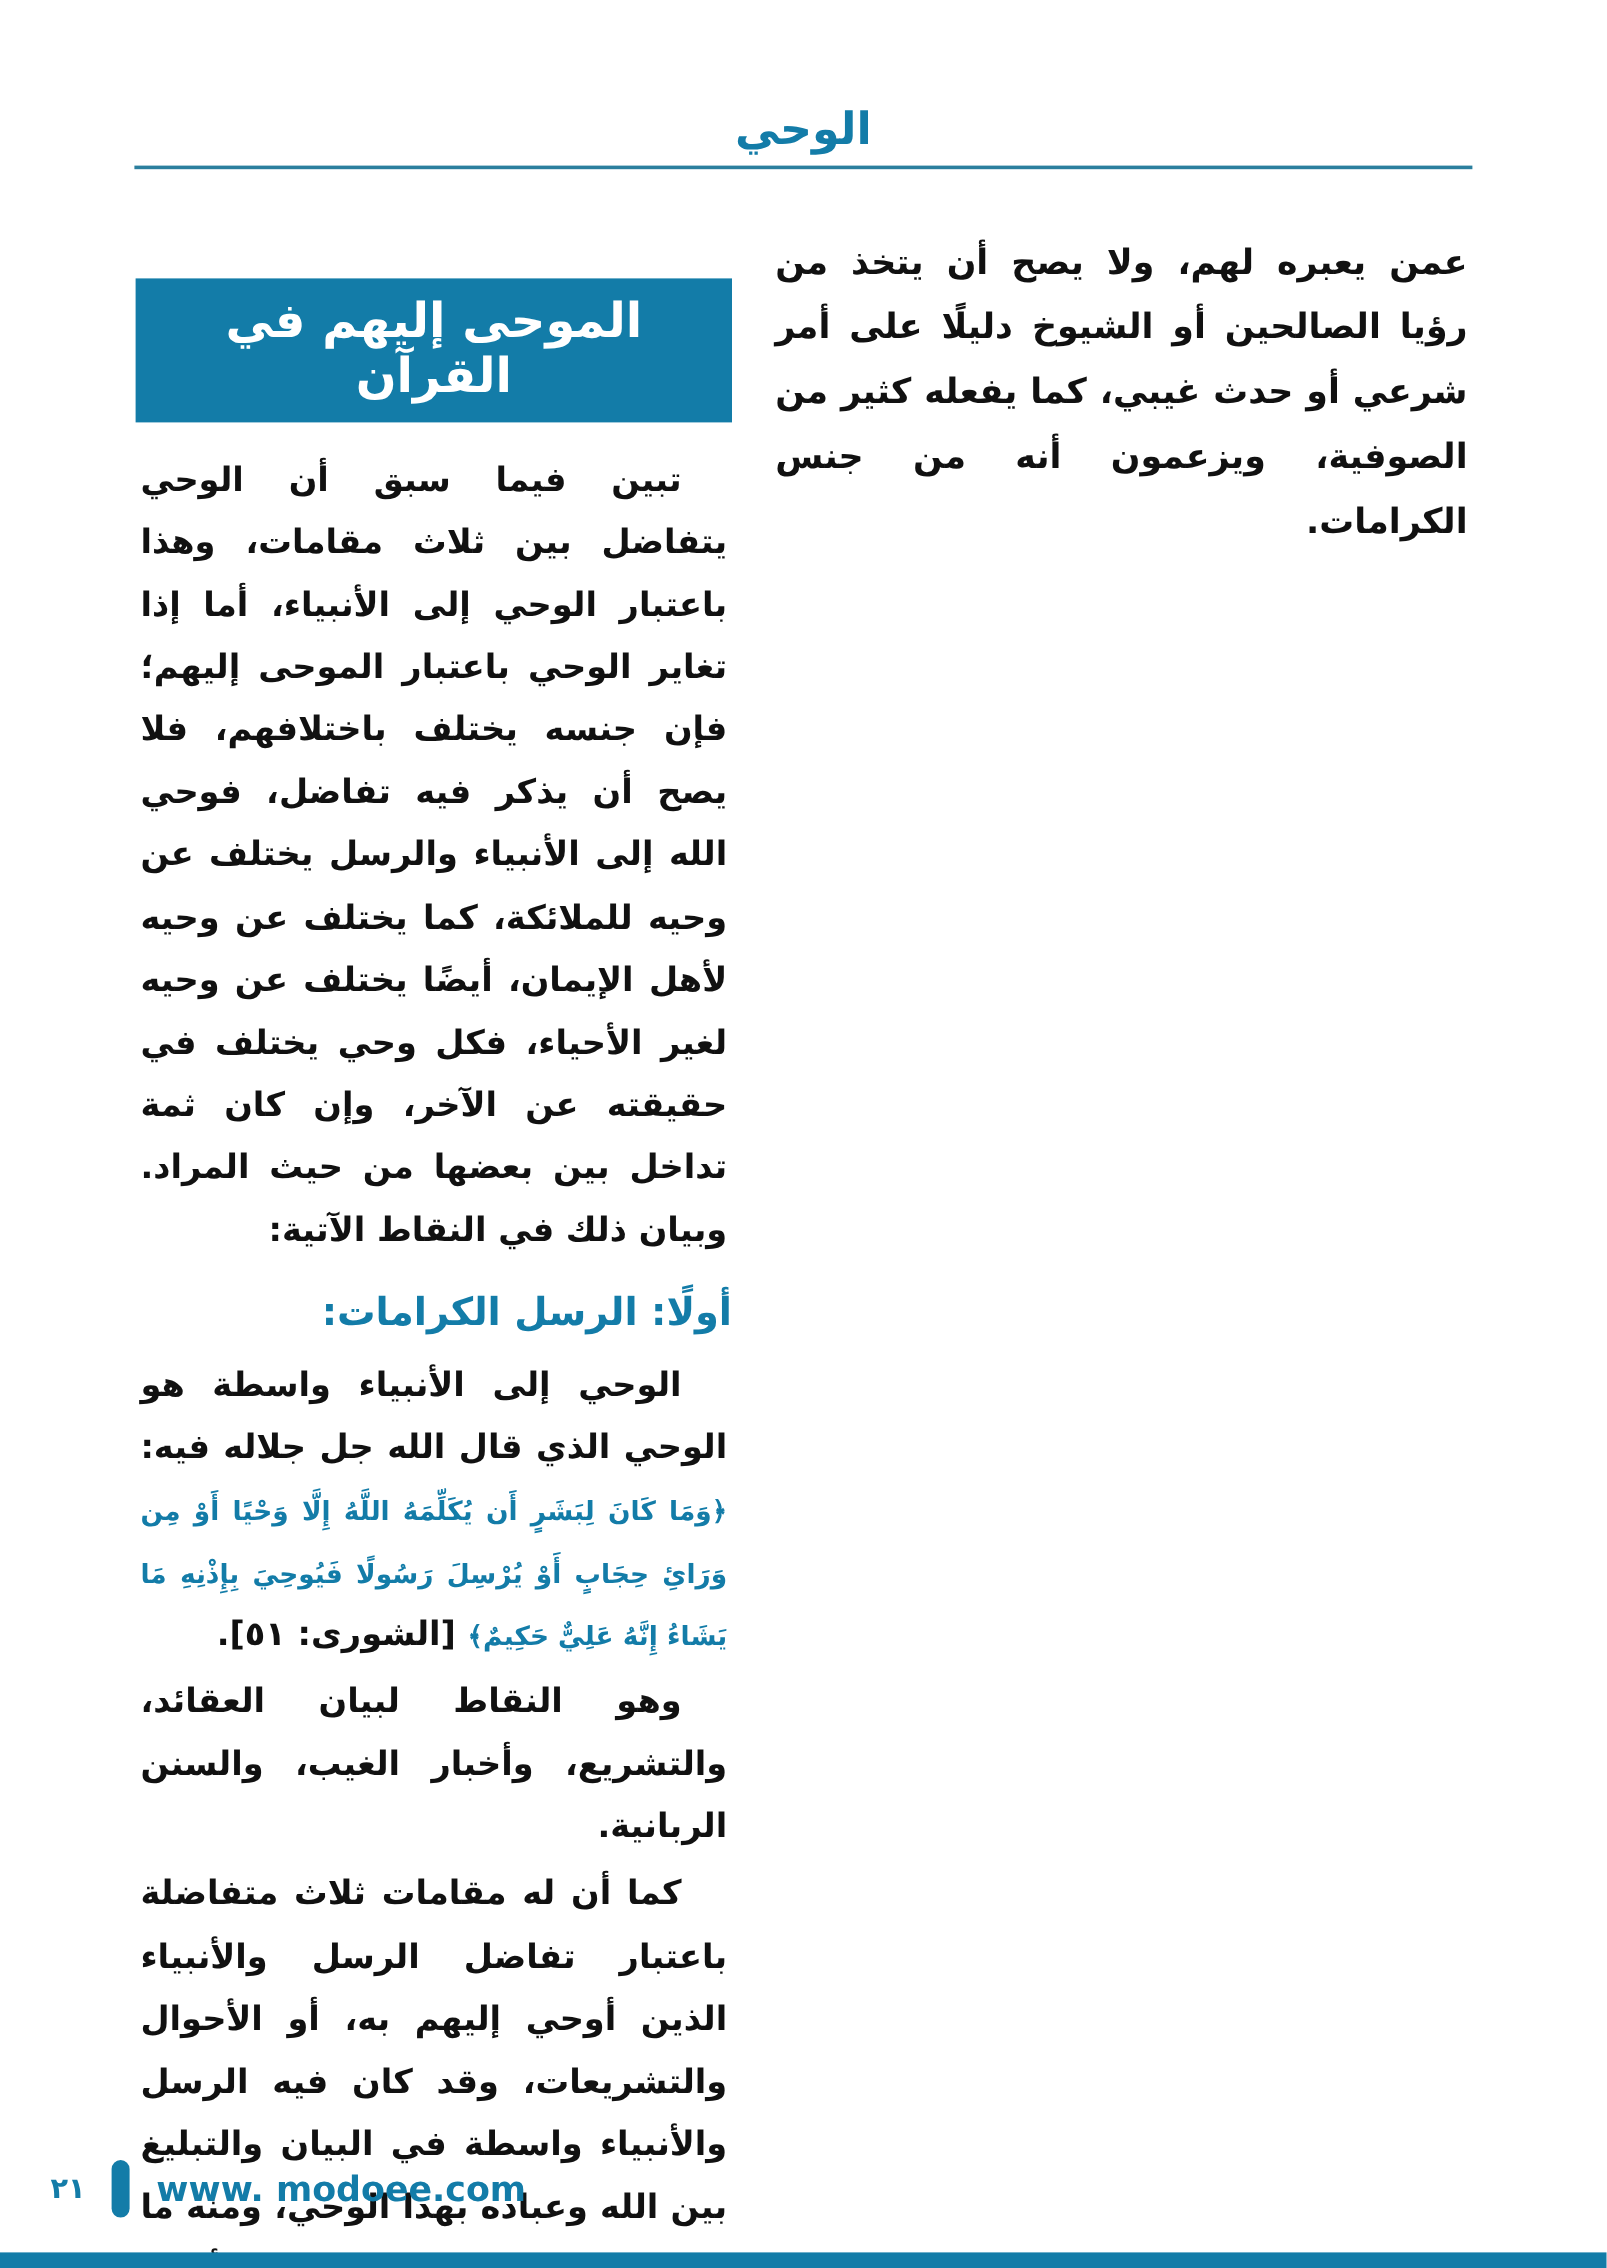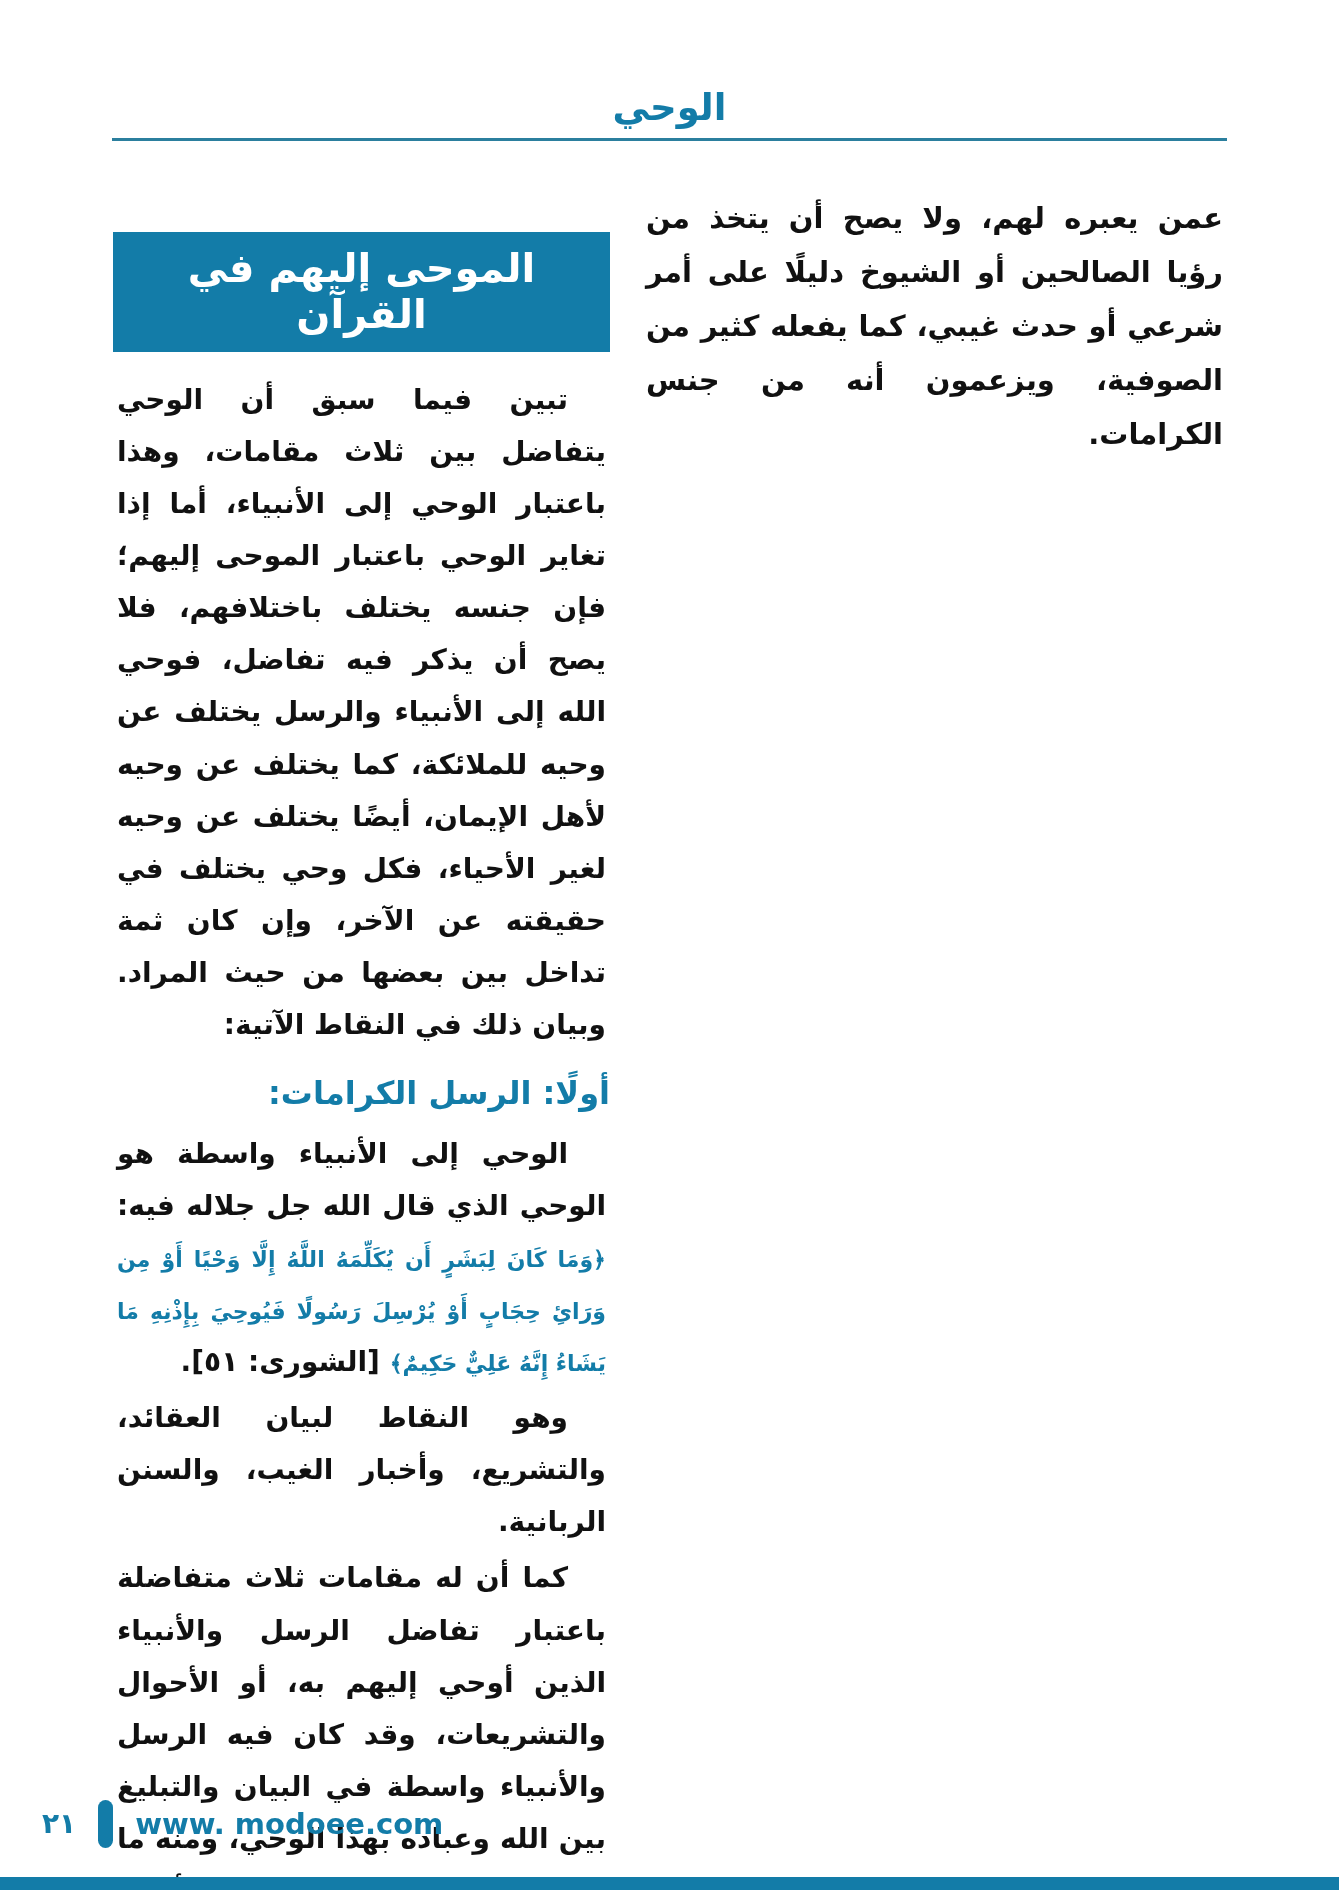--- a/index.html
+++ b/index.html
@@ -95,21 +95,21 @@
     position: absolute;
     left: 42px;
     bottom: 42px;
     display: flex;
     align-items: center;
     gap: 22px;
     direction: ltr;
   }
   .page-number {
     color: var(--accent, #137ca8);
-    font-size: 28px;
+    font-size: 24px;
     font-weight: 700;
     line-height: 1;
   }
   .footer-pill {
     display: inline-block;
     width: 15px;
     height: 48px;
     border-radius: 8px;
     background: var(--accent, #137ca8);
   }

